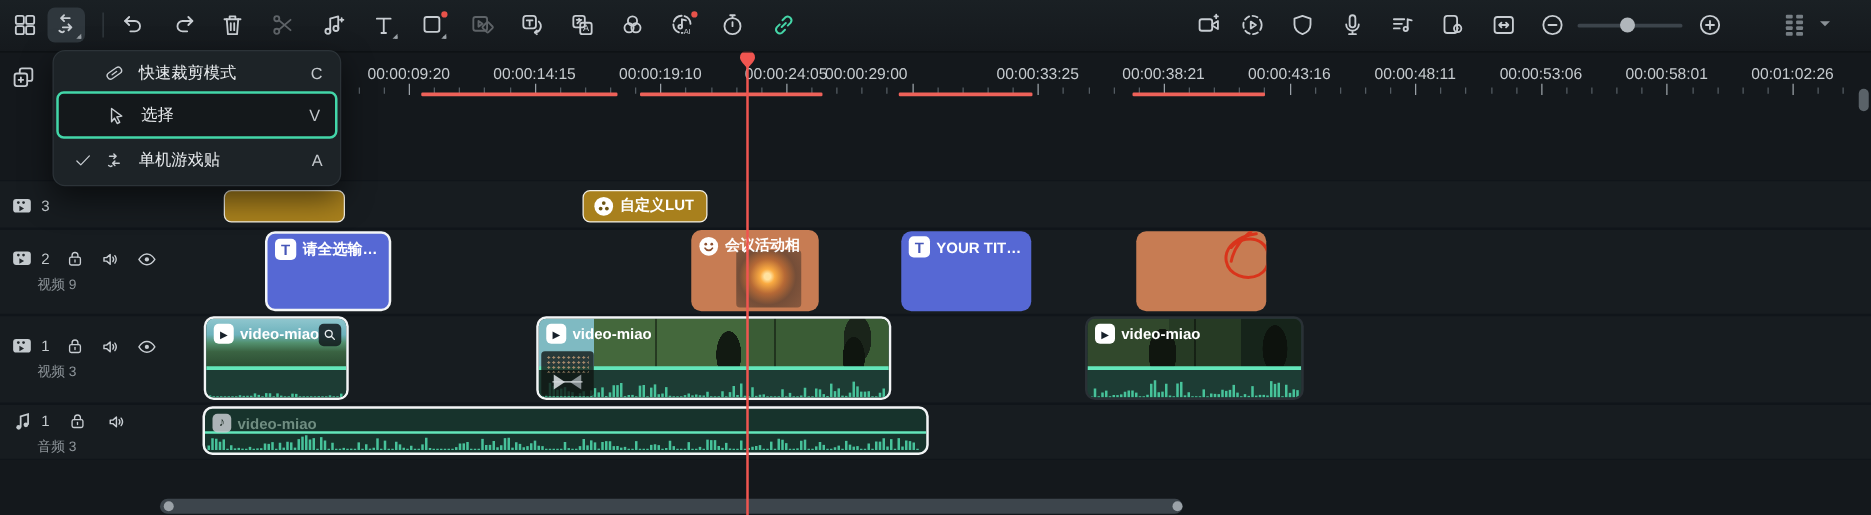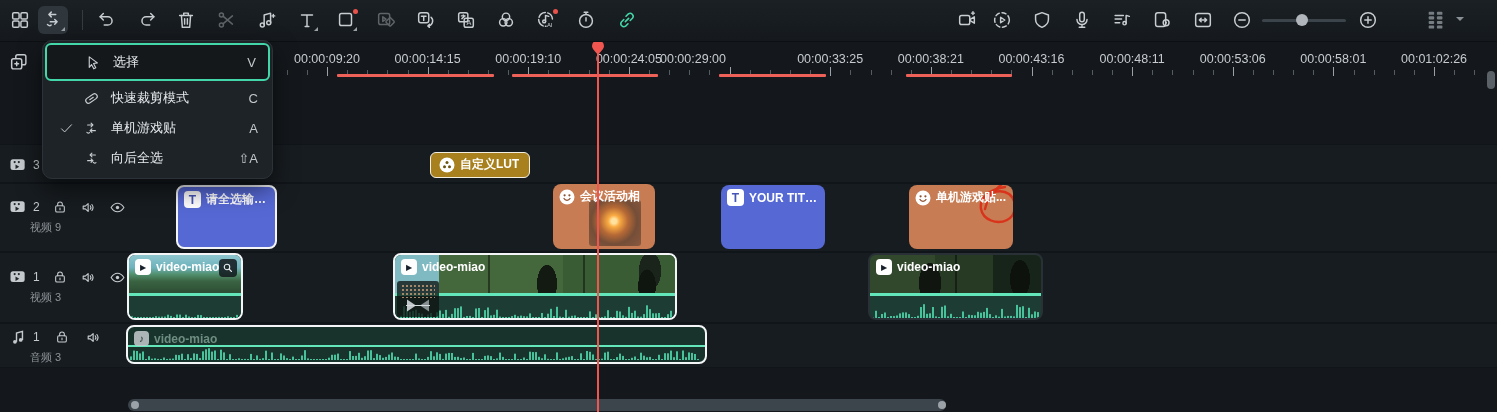--- a/index.html
+++ b/index.html
@@ -36,21 +36,21 @@
   .lane{position:absolute;left:0;width:100%;background:#171c20;border-top:1px solid #10151a;border-bottom:1px solid #10151a;}
   .thead{position:absolute;left:0;width:120px;z-index:4;}
   .trow{display:flex;align-items:center;gap:12px;height:22px;padding-left:8px;}
   .tnum{font-size:12px;color:#c3c9cd;margin-left:-7px;}
   .tlabel{font-size:11px;color:#8d9499;padding-left:30px;margin-top:2px;}
   .hbtn{background:none;border:0;padding:0;width:20px;height:20px;display:flex;align-items:center;justify-content:center;}
 
   
   .cliplayer{position:absolute;inset:0;z-index:5;}
   .clip{position:absolute;border-radius:8px;box-sizing:border-box;overflow:hidden;}
-  .clip.sel{border:2px solid #f3f5f6;}
+  .clip.sel{border:2px solid #f3f5f6;margin-left:36px;}
   .clip.text{background:#5668d4;}
   .clip.sticker{background:#c77c53;}
   .clip.lut{background:#a8801d;border-radius:6px;}
   .clip.lut.sel{border:1.5px solid #f3efe3;}
   .clip.video{background:#1d3c34;border:2px solid #2a3136;}
   .clip.video.sel{border:2px solid #f3f5f6;}
   .clip.audio{background:#17332c;}
   .chead{display:flex;align-items:center;gap:5px;padding:4px 6px;position:relative;z-index:3;}
   .clabel{font-size:12px;font-weight:bold;color:#fff;white-space:nowrap;overflow:hidden;text-overflow:ellipsis;}
   .lutrow{padding:3px 8px;}
@@ -533,31 +533,20 @@
         </div>
         <div class="sparkle"></div>
       </div>
       <div class="clip text" style="left: 721px; top: 185px; width: 104px; height: 64px;">
         <div class="chead">
           <span class="tic">T</span>
           <span class="clabel">YOUR TITL...</span>
         </div>
       </div>
       <div class="clip sticker" style="left: 909px; top: 185px; width: 104px; height: 64px;">
-        <div class="chead">
-          <span class="smic">
-            <svg width="16" height="16" viewBox="0 0 16 16">
-              <circle cx="8" cy="8" r="7.5" fill="#fff"></circle>
-              <circle cx="5.6" cy="6.3" r="1.1" fill="#8c4f30"></circle>
-              <circle cx="10.4" cy="6.3" r="1.1" fill="#8c4f30"></circle>
-              <path d="M5 9.5 a3.4 3.4 0 0 0 6 0" stroke="#8c4f30" stroke-width="1.3" fill="none" stroke-linecap="round"></path>
-            </svg>
-          </span>
-          <span class="clabel">单机游戏贴...</span>
-        </div>
         <span class="scribble">
           <svg width="62" height="52" viewBox="0 0 62 52" style="fill:none;stroke:#d9341b;stroke-width:2.4;stroke-linecap:round">
             <path d="M50 4 c-14 2 -26 10 -24 22 c2 11 16 16 26 11 c10-5 10-20 2-26 c-7-5 -18-3 -24 4"></path>
             <path d="M46 2 c-8 6 -14 14 -16 24"></path>
           </svg>
         </span>
       </div>
       <div class="clip video sel th-beach" style="left: 127px; top: 253px; width: 116px; height: 67px;">
         <div class="thumb"></div>
         <div class="tline"></div>
@@ -1003,64 +992,52 @@
     </span>
   </div>
 
   <div class="hscroll" id="hscroll" style="left: 128px; width: 818px;">
     <span class="hhandle" id="hsl" style="left: 3px;"></span>
     <span class="hhandle" id="hsr" style="left: 810px;"></span>
   </div>
   <div class="vscroll"></div>
 
   <div class="menu">
-    <div class="mi selbox">
-      <span class="mcheck"></span>
-      <span class="micn">
-          <svg width="17" height="17" viewBox="0 0 24 24" class="ic">
-            <path d="M6 4 l11.5 8.5 -5.5 1 3.2 6 -2.8 1.4 -3.2 -6 -3.2 4z"></path>
-          </svg>
-        </span>
-      <span class="mlabel">选择</span>
-      <span class="mkey">V</span>
-    </div>
     <div class="mi">
       <span class="mcheck"></span>
       <span class="micn">
           <svg width="17" height="17" viewBox="0 0 24 24" class="ic">
             <rect x="3" y="8.2" width="18" height="7.6" rx="3.8" transform="rotate(-35 12 12)"></rect>
             <path d="M9.5 13.8 l5-3.6"></path>
           </svg>
         </span>
       <span class="mlabel">快速裁剪模式</span>
       <span class="mkey">C</span>
     </div>
+    <div class="mi selbox">
+      <span class="mcheck"></span>
+      <span class="micn">
+          <svg width="17" height="17" viewBox="0 0 24 24" class="ic">
+            <path d="M6 4 l11.5 8.5 -5.5 1 3.2 6 -2.8 1.4 -3.2 -6 -3.2 4z"></path>
+          </svg>
+        </span>
+      <span class="mlabel">选择</span>
+      <span class="mkey">V</span>
+    </div>
     <div class="mi">
       <span class="mcheck">
           <svg width="15" height="15" viewBox="0 0 24 24" class="ic">
             <path d="M4 12.5 l5 5 L20 6"></path>
           </svg>
         </span>
       <span class="micn">
           <svg width="17" height="17" viewBox="0 0 24 24" class="ic">
             <path d="M14 7 H6.5 m7.5 0 l-2.6-2.6 M14 7 l-2.6 2.6"></path>
             <path d="M10 15 h7.5 m-7.5 0 l2.6-2.6 M10 15 l2.6 2.6"></path>
             <path d="M5.5 17.5 c1.5 1.3 2.8 1.3 3.8 .4"></path>
           </svg>
         </span>
       <span class="mlabel">单机游戏贴</span>
       <span class="mkey">A</span>
     </div>
-    <div class="mi">
-      <span class="mcheck"></span>
-      <span class="micn">
-          <svg width="17" height="17" viewBox="0 0 24 24" class="ic">
-            <path d="M10 7 h7.5 M10 7 l2.6-2.6 M10 7 l2.6 2.6"></path>
-            <path d="M14 15 H6.5 m7.5 0 l-2.6-2.6 M14 15 l-2.6 2.6"></path>
-            <path d="M14.5 17.5 c1.5 1.3 2.8 1.3 3.8 .4"></path>
-          </svg>
-        </span>
-      <span class="mlabel">向后全选</span>
-      <span class="mkey">⇧A</span>
-    </div>
   </div>
 
 </div>
 
 </body></html>

